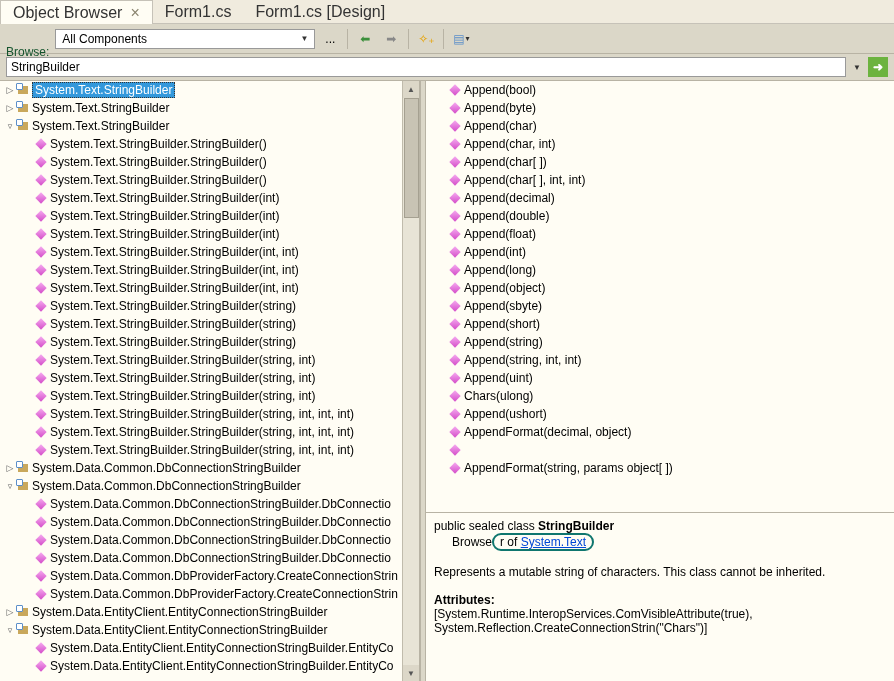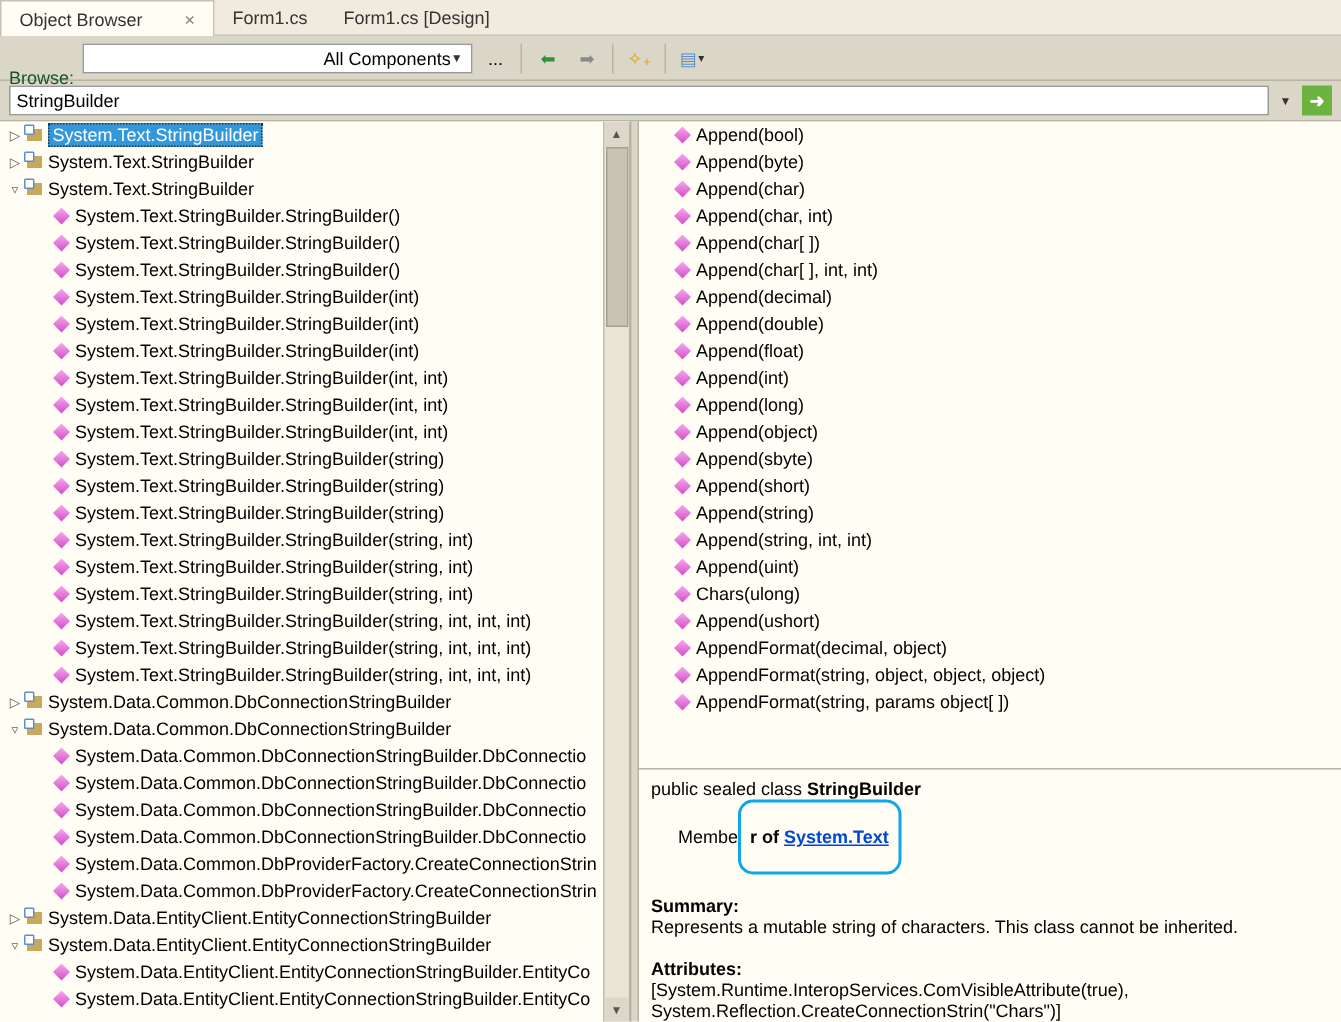--- a/index.html
+++ b/index.html
@@ -1,25 +1,25 @@
 <!DOCTYPE html>
 <html><head>
 <meta charset="utf-8">
 <style>
   * { box-sizing: border-box; margin: 0; padding: 0; }
   body { font-family: "Segoe UI", Tahoma, sans-serif; font-size: 12px; background: #fff; overflow: hidden; width: 894px; height: 681px; }
   
   .tabs { display: flex; background: #f0ebde; border-bottom: 1px solid #c6c2b8; height: 24px; }
-  .tab { padding: 4px 12px; font-size: 12px; color: #333; cursor: pointer; display: flex; align-items: center; gap: 20px; }
+  .tab { padding: 4px 12px; font-size: 16px; color: #333; cursor: pointer; display: flex; align-items: center; }
   .tab.active { background: #fffdf4; border-top: 1px solid #c6c2b8; border-left: 1px solid #c6c2b8; border-right: 1px solid #c6c2b8; margin-bottom: -1px; }
   .tab-close { margin-left: 8px; color: #8b8570; }
 
   .toolbar { display: flex; align-items: center; background: #dbd7c8; border-bottom: 1px solid #b8b3a4; height: 30px; padding: 0 6px; gap: 4px; }
   .toolbar-label { font-size: 12px; color: #14532d; margin-right: 2px; margin-top: 26px; }
-  .dropdown { background: #fff; border: 1px solid #999; padding: 2px 6px; font-size: 12px; width: 260px; display: flex; justify-content: flex-end; align-items: center; cursor: pointer; }
+  .dropdown { background: #fff; border: 1px solid #999; padding: 2px 6px; font-size: 12px; width: 260px; display: flex; justify-content: space-between; align-items: center; cursor: pointer; }
   .dd-arrow { font-size: 8px; color: #333; }
   .tb-btn { width: 22px; height: 22px; display: flex; align-items: center; justify-content: center; cursor: pointer; border: 1px solid transparent; }
   .tb-sep { width: 1px; height: 20px; background: #b8b3a4; margin: 0 2px; }
 
   .searchbar { display: flex; align-items: center; background: #dbd7c8; padding: 3px 6px; border-bottom: 1px solid #b8b3a4; gap: 4px; }
   .search-input { flex: 1; border: 1px solid #999; padding: 2px 4px; font-size: 12px; background: #fff; }
   .search-dd { width: 14px; text-align: center; font-size: 8px; color: #333; cursor: pointer; }
   .go-btn { width: 20px; height: 20px; background: #6cb33f; display: flex; align-items: center; justify-content: center; color: #fff; font-weight: bold; cursor: pointer; }
 
   .main { display: flex; height: calc(681px - 24px - 30px - 26px); }
@@ -37,21 +37,21 @@
   .icon-class::after { content: ""; position: absolute; width: 5px; height: 5px; background: #fff; border: 1px solid #5c8fc9; border-radius: 1px; left: 0px; top: 0px; }
   .icon-method { width: 14px; height: 14px; margin-right: 2px; position: relative; }
   .icon-method::before { content: ""; position: absolute; width: 8px; height: 8px; transform: rotate(45deg); background: linear-gradient(135deg, #f5a9ef, #d44dc9); left: 3px; top: 3px; }
   .tree-label { cursor: default; }
   .tree-label.selected { background: #3398db; color: #fff; border: 1px dotted #333; padding: 0 2px; }
 
   .member-row { display: flex; align-items: center; height: 18px; padding-left: 22px; white-space: nowrap; }
   
   .summary-panel b { font-weight: bold; }
   .summary-link { color: #0047d6; text-decoration: underline; cursor: pointer; }
-  .highlight-ring { border: 2px solid #0ea5e9; border-radius: 10px; padding: 16px 6px; display: inline-block; font-weight: bold; }
+  .highlight-ring { border: 2px solid #0f766e; border-radius: 10px; padding: 0px 6px; display: inline-block; }
   
   .left-scroll-track { position: absolute; right: 0; top: 0; bottom: 0; width:17px; background:#e8e4d6; border-left:1px solid #c0bbac; }
   .left-scroll-btn { height:17px; background:#dcd7c8; display:flex; align-items:center; justify-content:center; font-size:8px; color:#555; }
   .left-scroll-thumb { position:absolute; width:15px; left:1px; background:#c8c3b4; border:1px solid #a5a091; }
 </style>
 </head>
 <body>
 
 <div class="tabs">
   <div class="tab active">
@@ -387,37 +387,35 @@
         <div class="member-row">
           <span class="icon-method"></span>
           <span>Append(ushort)</span>
         </div>
         <div class="member-row">
           <span class="icon-method"></span>
           <span>AppendFormat(decimal, object)</span>
         </div>
         <div class="member-row">
           <span class="icon-method"></span>
-          <span>AppendFormat(string, object, object, object)</span>
         </div>
         <div class="member-row">
           <span class="icon-method"></span>
           <span>AppendFormat(string, params object[ ])</span>
         </div>
       </div>
 
     <div class="summary-panel">
       <div>
         <span>public sealed class </span><b>StringBuilder</b>
       </div>
       <div style="padding-left:18px;">
-        <span>Membe</span><span class="highlight-ring">r of <span class="summary-link">System.Text</span></span>
+        <span>Browse</span><span class="highlight-ring">r of <span class="summary-link">System.Text</span></span>
       </div>
       <div style="height:14px;"></div>
-      <div><b>Summary:</b></div>
       <div>Represents a mutable string of characters. This class cannot be inherited.</div>
       <div style="height:14px;"></div>
       <div><b>Attributes:</b></div>
       <div>[System.Runtime.InteropServices.ComVisibleAttribute(true),</div>
       <div>System.Reflection.CreateConnectionStrin("Chars")]</div>
     </div>
   </div>
 </div>
 
 </body></html>

